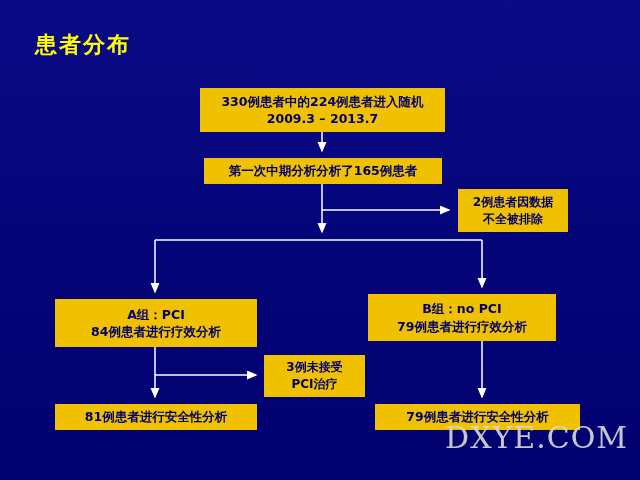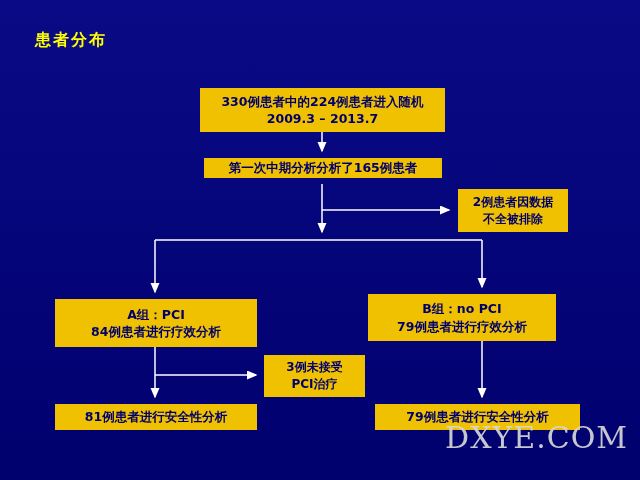--- a/index.html
+++ b/index.html
@@ -8,42 +8,42 @@
     width: 640px;
     height: 480px;
     overflow: hidden;
     background: linear-gradient(180deg, #0a0a86 0%, #00006e 100%);
     font-family: "DejaVu Sans", "Liberation Sans", sans-serif;
   }
   #slide-title {
     position: absolute;
     left: 35px;
     top: 30px;
-    font-size: 16px;
+    font-size: 22px;
     font-weight: bold;
     color: #ffff00;
     letter-spacing: 2px;
   }
   .node {
     position: absolute;
     background: #efc100;
     color: #00006b;
     font-weight: bold;
     display: flex;
     flex-direction: column;
     align-items: center;
     justify-content: center;
     text-align: center;
     font-size: 12.5px;
     line-height: 1.4;
     box-sizing: border-box;
     padding: 2px 4px;
   }
   #node-randomized { left: 200px; top: 88px;  width: 245px; height: 44px; }
-  #node-interim    { left: 204px; top: 158px; width: 238px; height: 20px; }
+  #node-interim    { left: 204px; top: 158px; width: 238px; height: 26px; }
   #node-excluded   { left: 458px; top: 189px; width: 110px; height: 43px; font-size: 12px; }
   #node-group-a    { left: 55px;  top: 299px; width: 202px; height: 48px; }
   #node-group-b    { left: 368px; top: 294px; width: 188px; height: 47px; }
   #node-no-pci     { left: 264px; top: 355px; width: 101px; height: 42px; font-size: 12px; }
   #node-safety-a   { left: 55px;  top: 404px; width: 202px; height: 26px; }
   #node-safety-b   { left: 375px; top: 404px; width: 205px; height: 26px; }
   #connectors {
     position: absolute;
     left: 0; top: 0;
     width: 640px; height: 480px;

